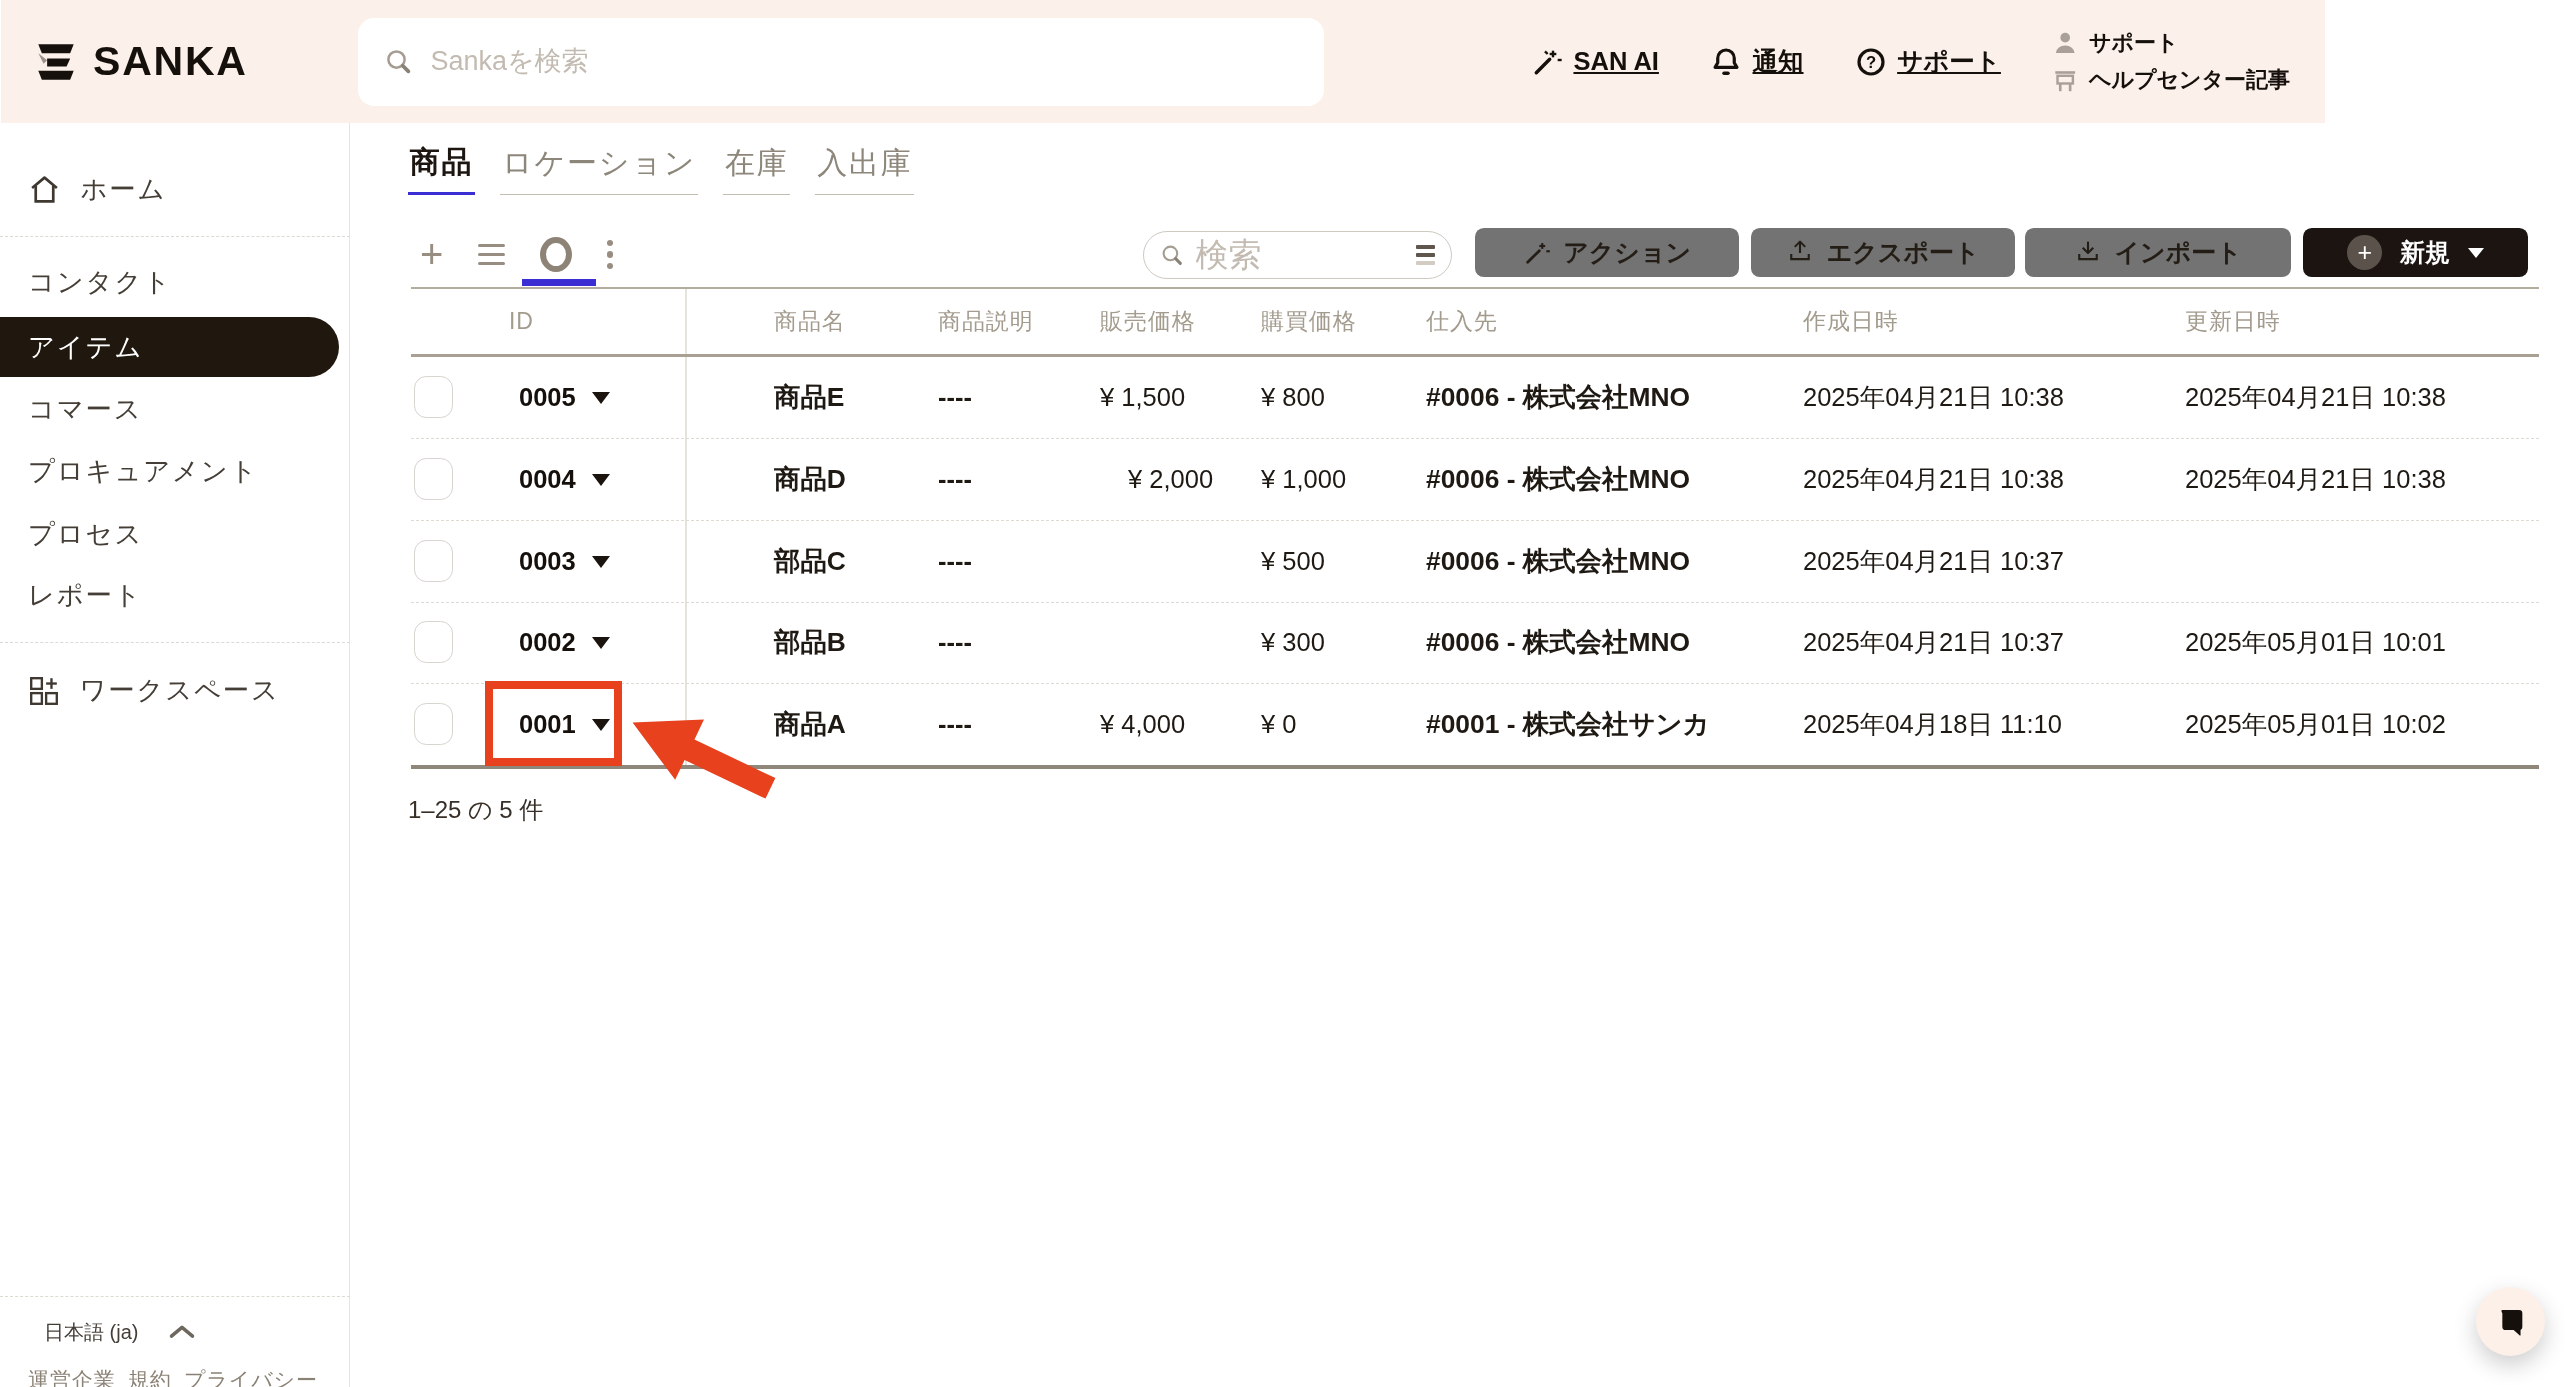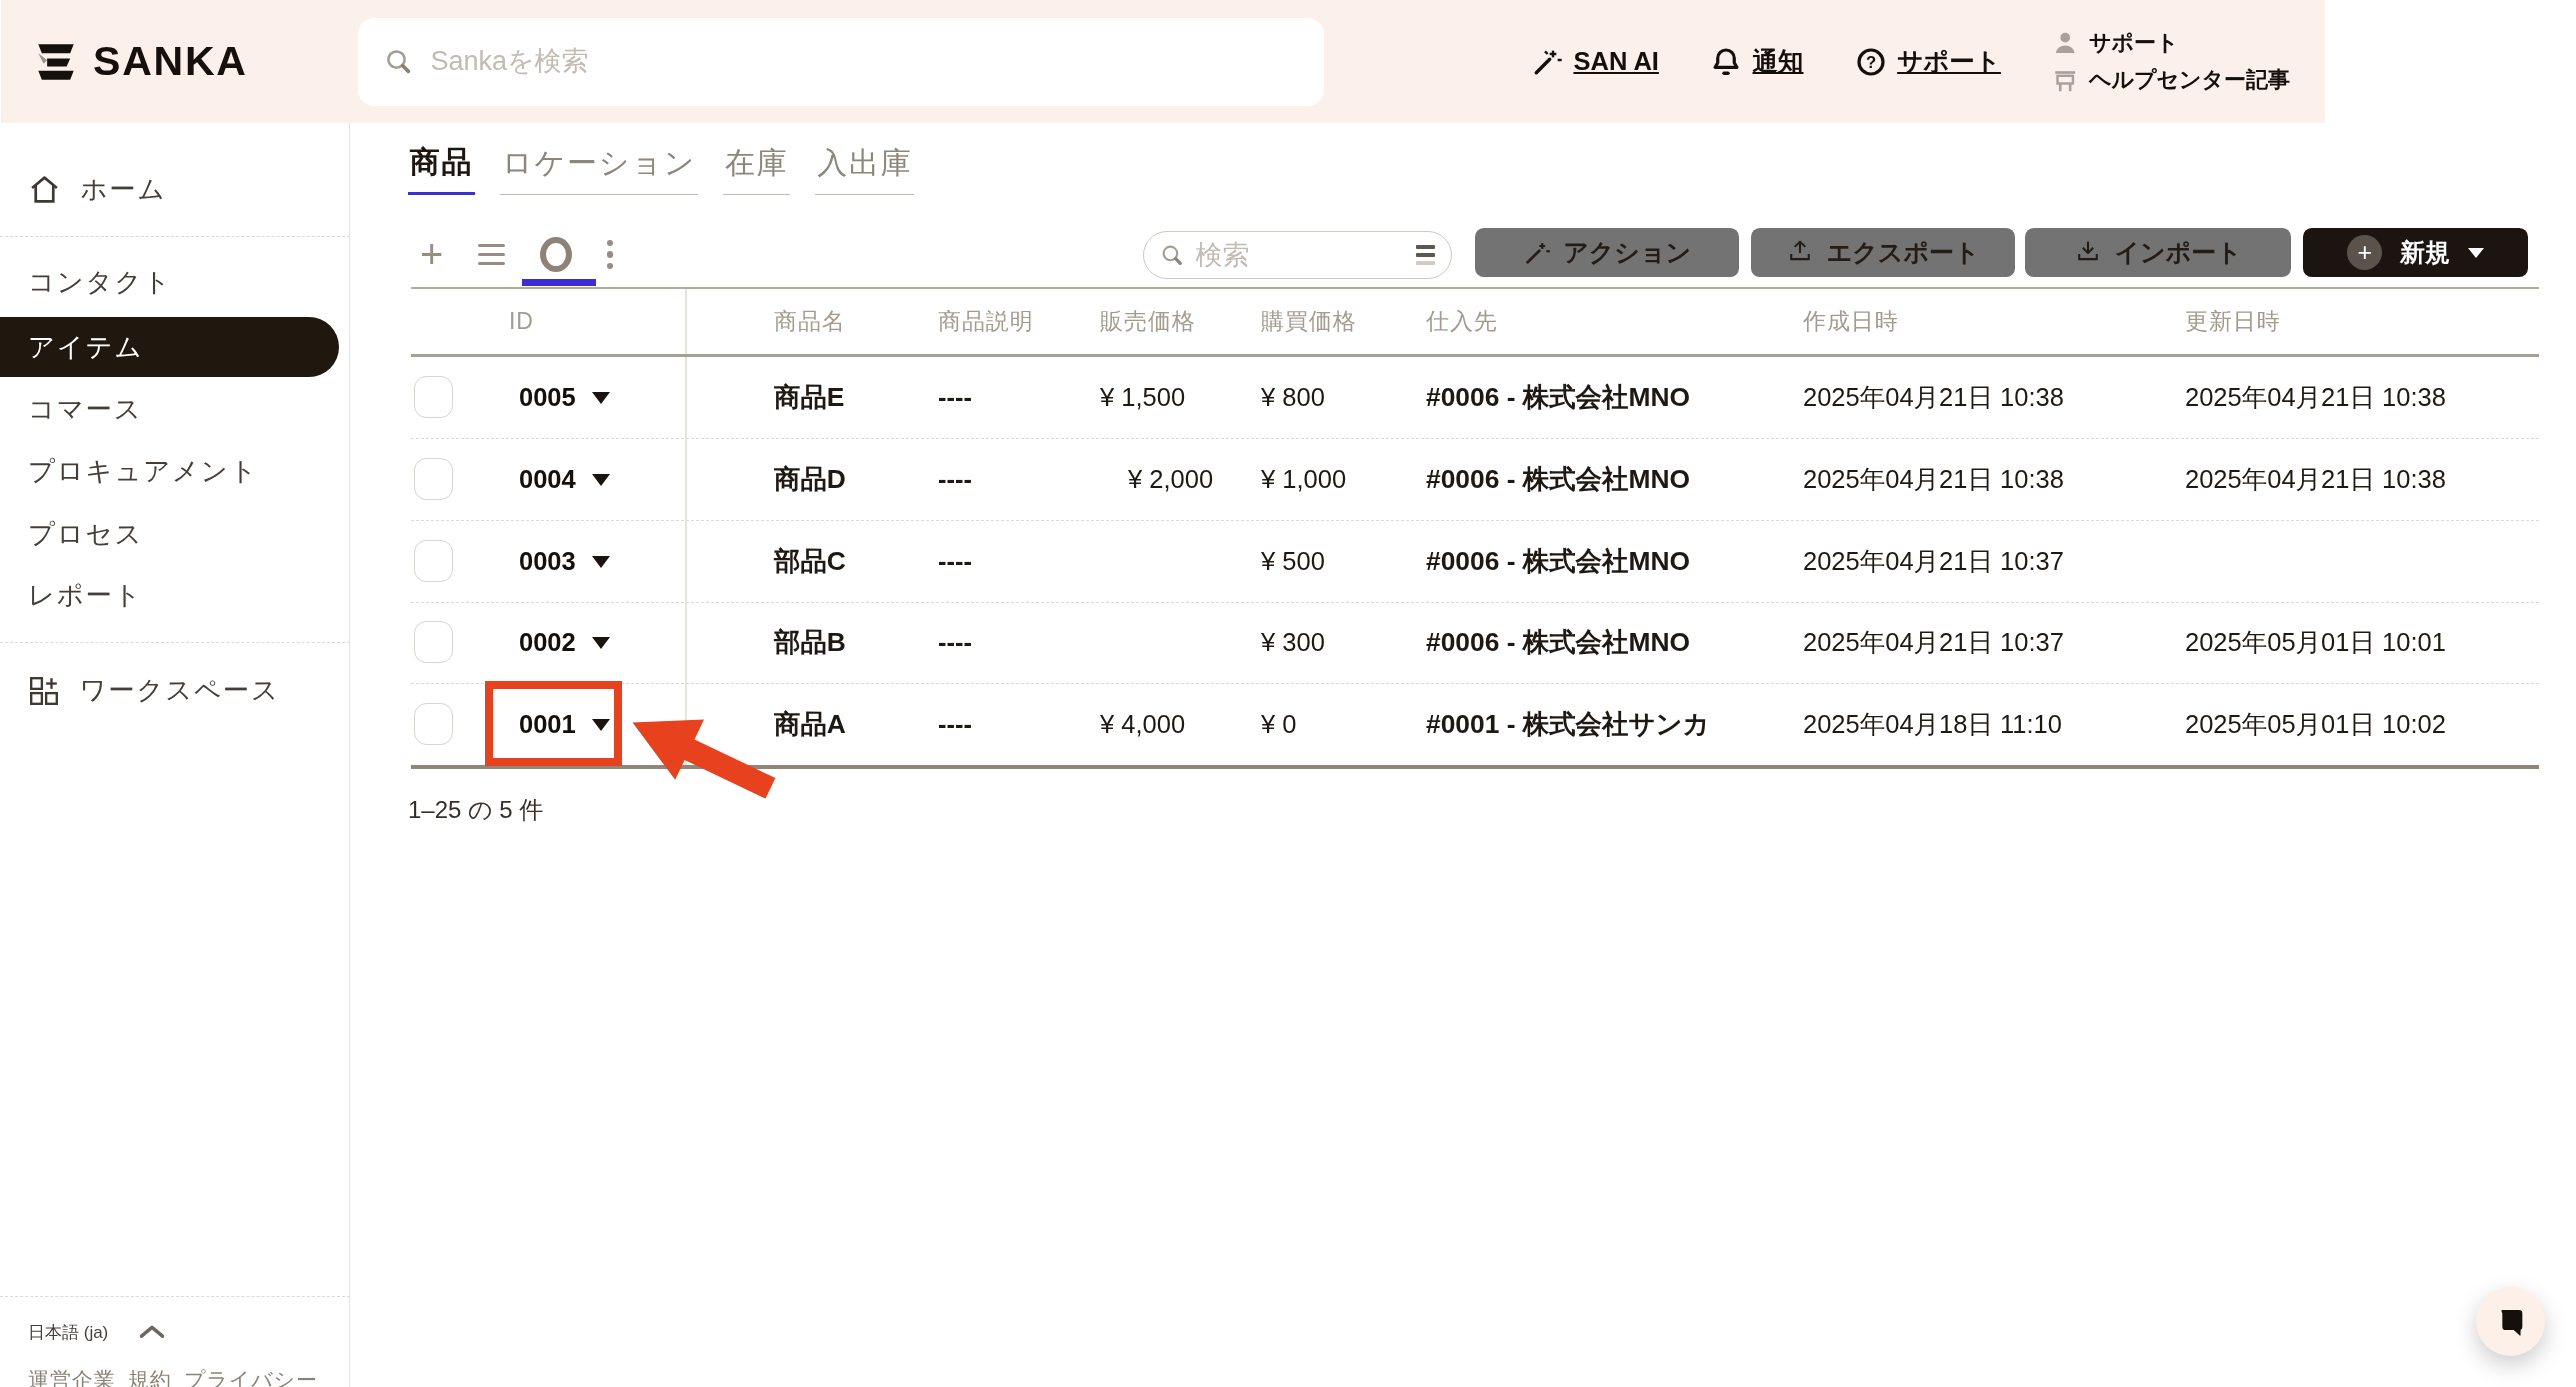--- a/index.html
+++ b/index.html
@@ -23,22 +23,22 @@
   .account-line { display:flex; align-items:center; gap:10.6px; font-size:22px; font-weight:700; color:#16100c; }
 
   
   .sidebar { position:absolute; left:0; top:123px; width:350px; height:1264px;
     background:#ffffff; border-right:0.9px solid #e7e4df; }
   .side-item { position:absolute; left:28px; height:53px; display:flex; align-items:center; gap:19.4px;
     font-size:26.4px; color:#453e37; letter-spacing:1.8px; cursor:default; }
   .side-item.pill { left:0; width:339px; height:60px; background:#20170f; color:#ffffff;
     border-radius:0 35px 35px 0; padding-left:28px; }
   .side-divider { position:absolute; left:0; width:350px; border-top:1.8px dashed #ddd9d3; }
-  .side-footer-lang { position:absolute; left:28px; top:1187px; height:44px; display:flex; align-items:center; gap:30px;
-    font-size:17px; color:#453e37;justify-content:center; }
+  .side-footer-lang { position:absolute; left:44px; top:1187px; height:44px; display:flex; align-items:center; gap:30px;
+    font-size:20px; color:#453e37;justify-content:center; }
   .side-footer-links { position:absolute; left:28px; top:1243px; display:flex; gap:12.3px;
     font-size:21px; color:#8b8276; letter-spacing:0.9px; }
 
   
   .main { position:absolute; left:350px; top:123px; width:2226px; height:1264px; background:#ffffff; }
 
   .tabs { position:absolute; left:58px; top:19.4px; display:flex; gap:25px; align-items:flex-end; }
   .tab { font-size:30px; color:#8d867a; letter-spacing:1.8px; padding:0 1.8px 10.6px 1.8px;
     border-bottom:1.8px solid #c2bcb1; cursor:pointer; }
   .tab.active { color:#1d150f; font-weight:700; border-bottom:3.5px solid #3b2fd4; padding-bottom:8.8px; }
@@ -47,21 +47,21 @@
   .plus-glyph { font-size:40px; font-weight:300; color:#978e81; line-height:35px; }
   .list-icon { display:flex; flex-direction:column; gap:5.3px; }
   .list-icon i { display:block; width:26.4px; height:3.5px; border-radius:1.8px; background:#978e81; }
   .circle-icon { width:32px; height:35px; border:6.2px solid #8d8376; border-radius:50%; }
   .kebab-icon { display:flex; flex-direction:column; gap:5.3px; align-items:center; }
   .kebab-icon i { width:6.2px; height:6.2px; border-radius:50%; background:#978e81; }
   .view-active-bar { position:absolute; left:172px; top:156px; width:74px; height:7px; background:#3b2fd4; }
 
   .tsearch { position:absolute; left:793px; top:108px; width:309px; height:48px;
     border:1.8px solid #cfc9c0; border-radius:25px; display:flex; align-items:center; padding:0 16px; gap:10.6px; background:#fff; }
-  .tsearch input { font-size:27px; color:#000000; width:158px; }
+  .tsearch input { font-size:33px; color:#000000; width:158px; }
   .tsearch input::placeholder { color:#c3bbb1; }
   .filter-icon { margin-left:auto; display:flex; flex-direction:column; gap:3.5px; }
   .filter-icon i { display:block; width:19.4px; height:4.4px; border-radius:0.9px; background:#5f574d; }
   .filter-icon i:last-child { background:#d2ccc2; }
 
   .btn { position:absolute; top:105px; height:49px; border-radius:8.8px; background:#737373;
     display:flex; align-items:center; justify-content:center; gap:12.3px;
     font-size:25px; font-weight:600; color:#241d16; cursor:pointer; }
   .btn-actions { left:1125px; width:264px; }
   .btn-export  { left:1401px; width:264px; }

